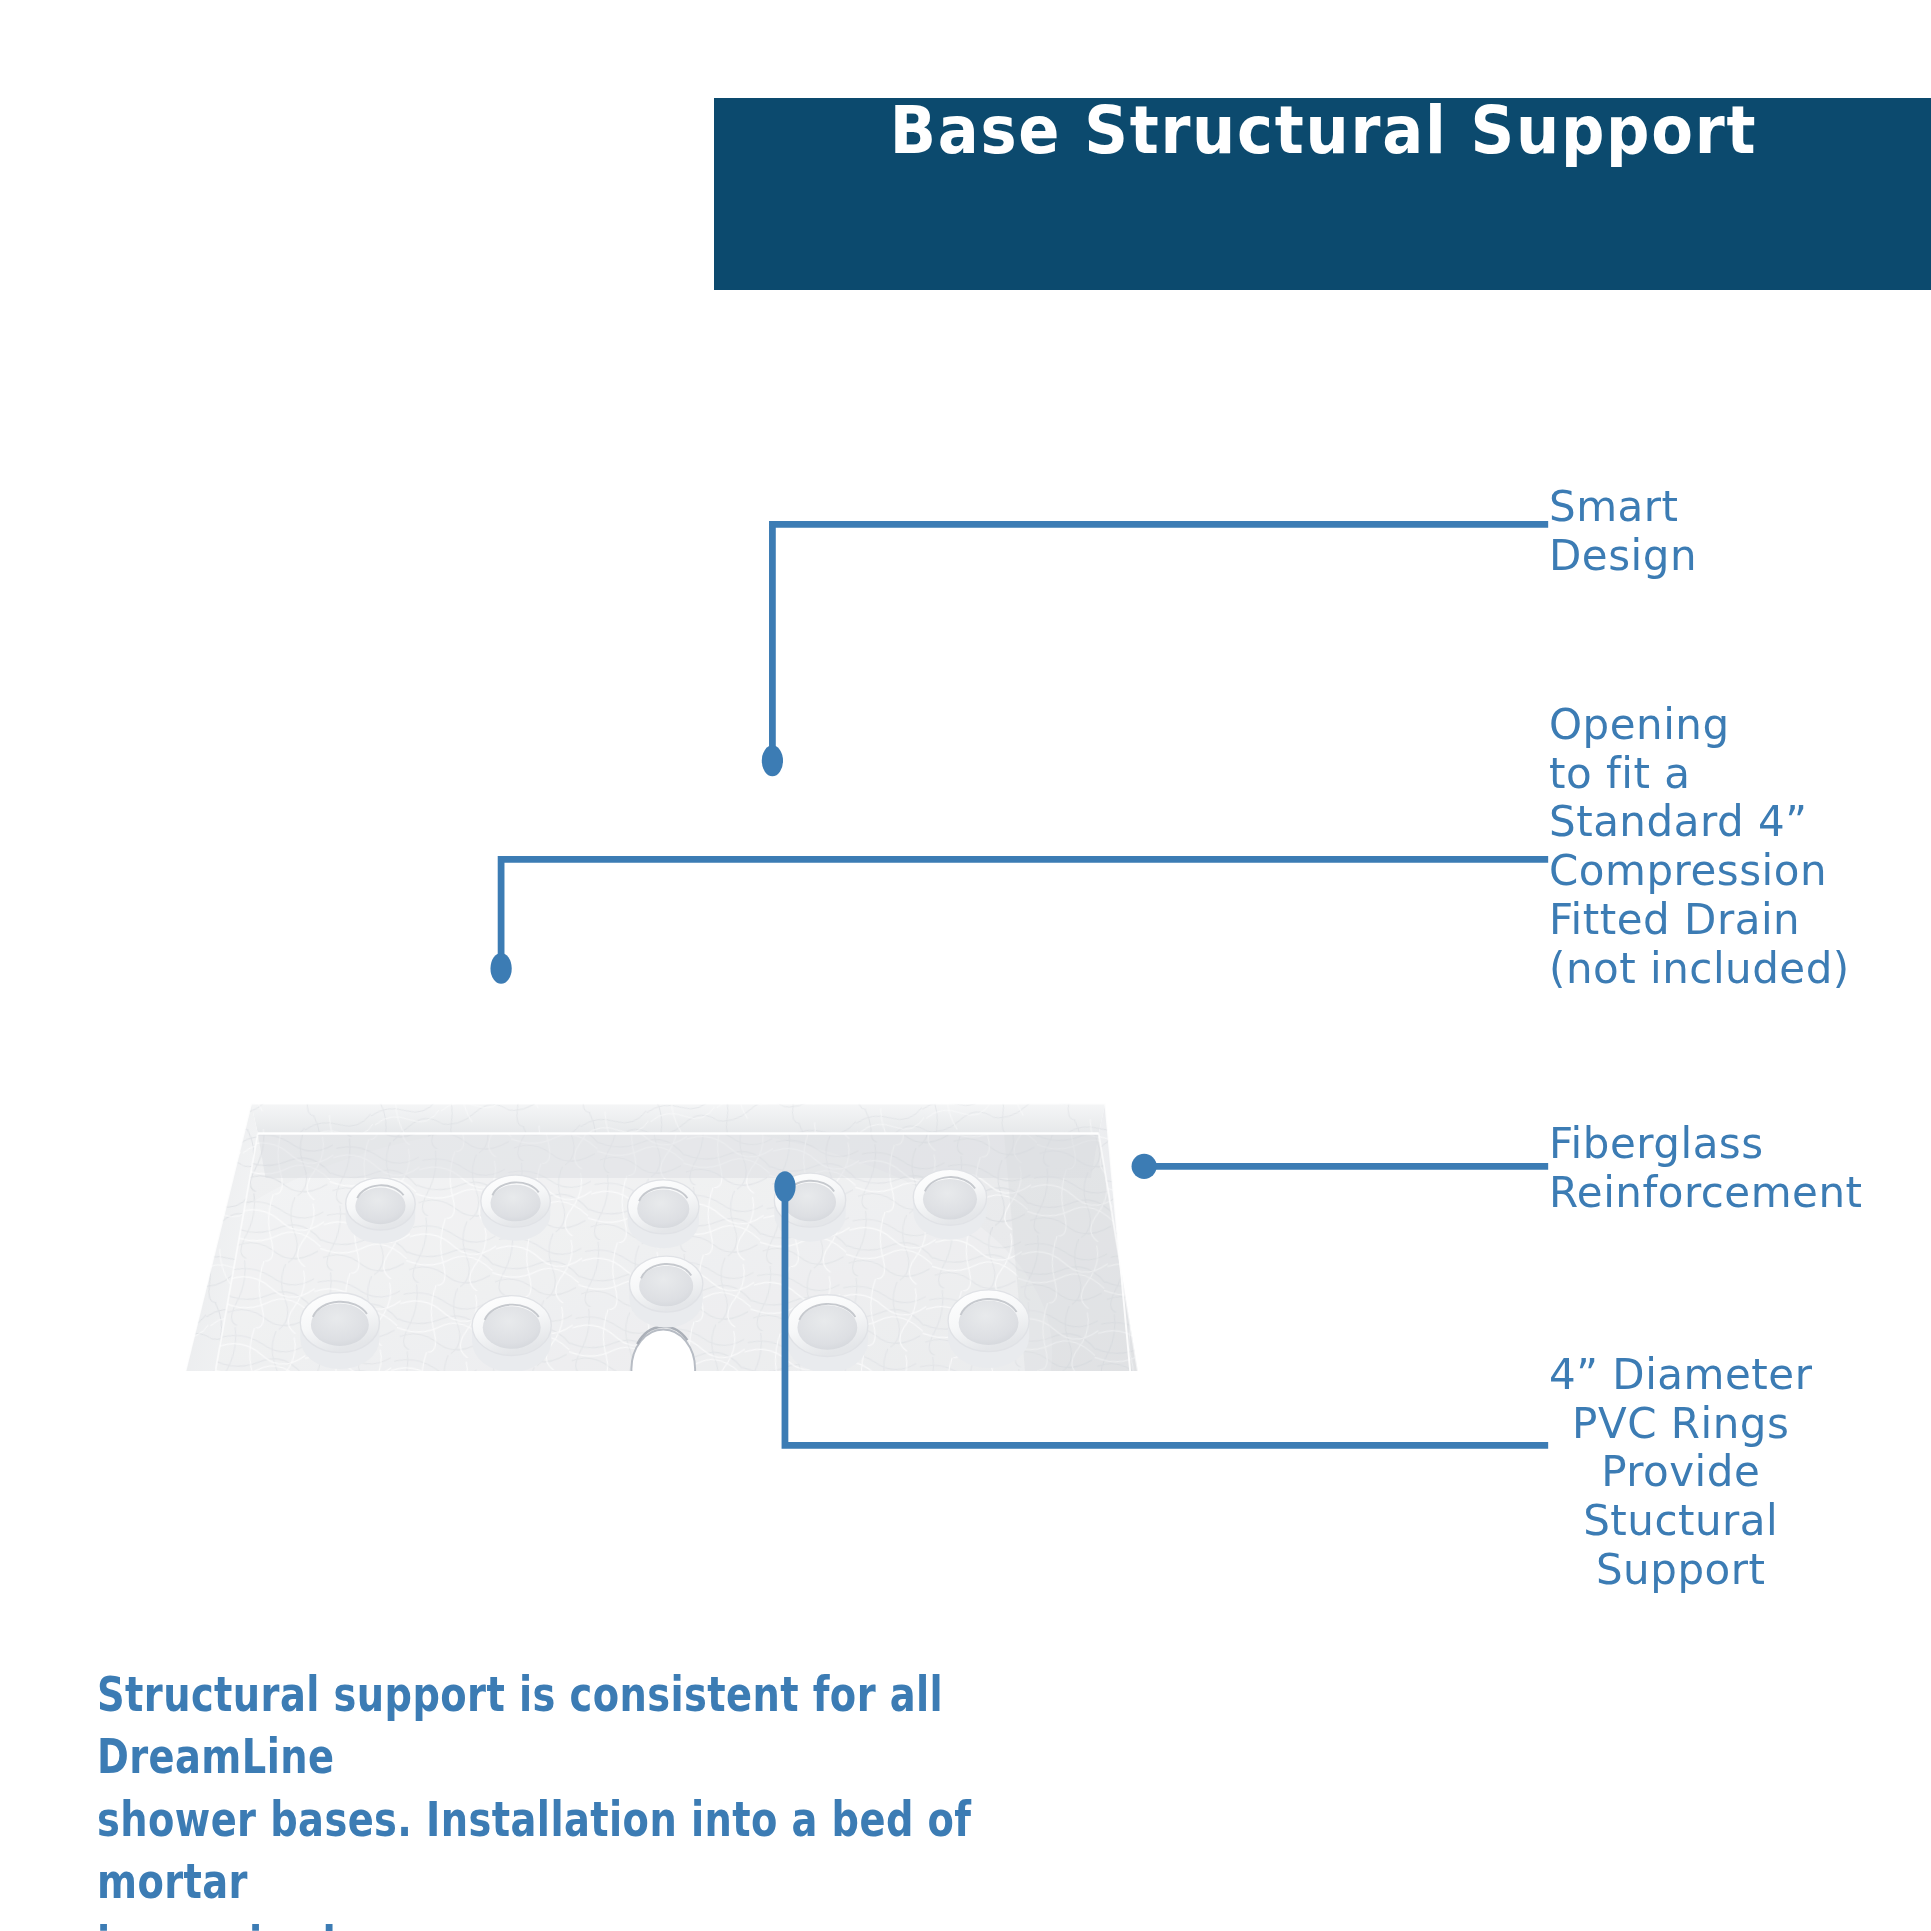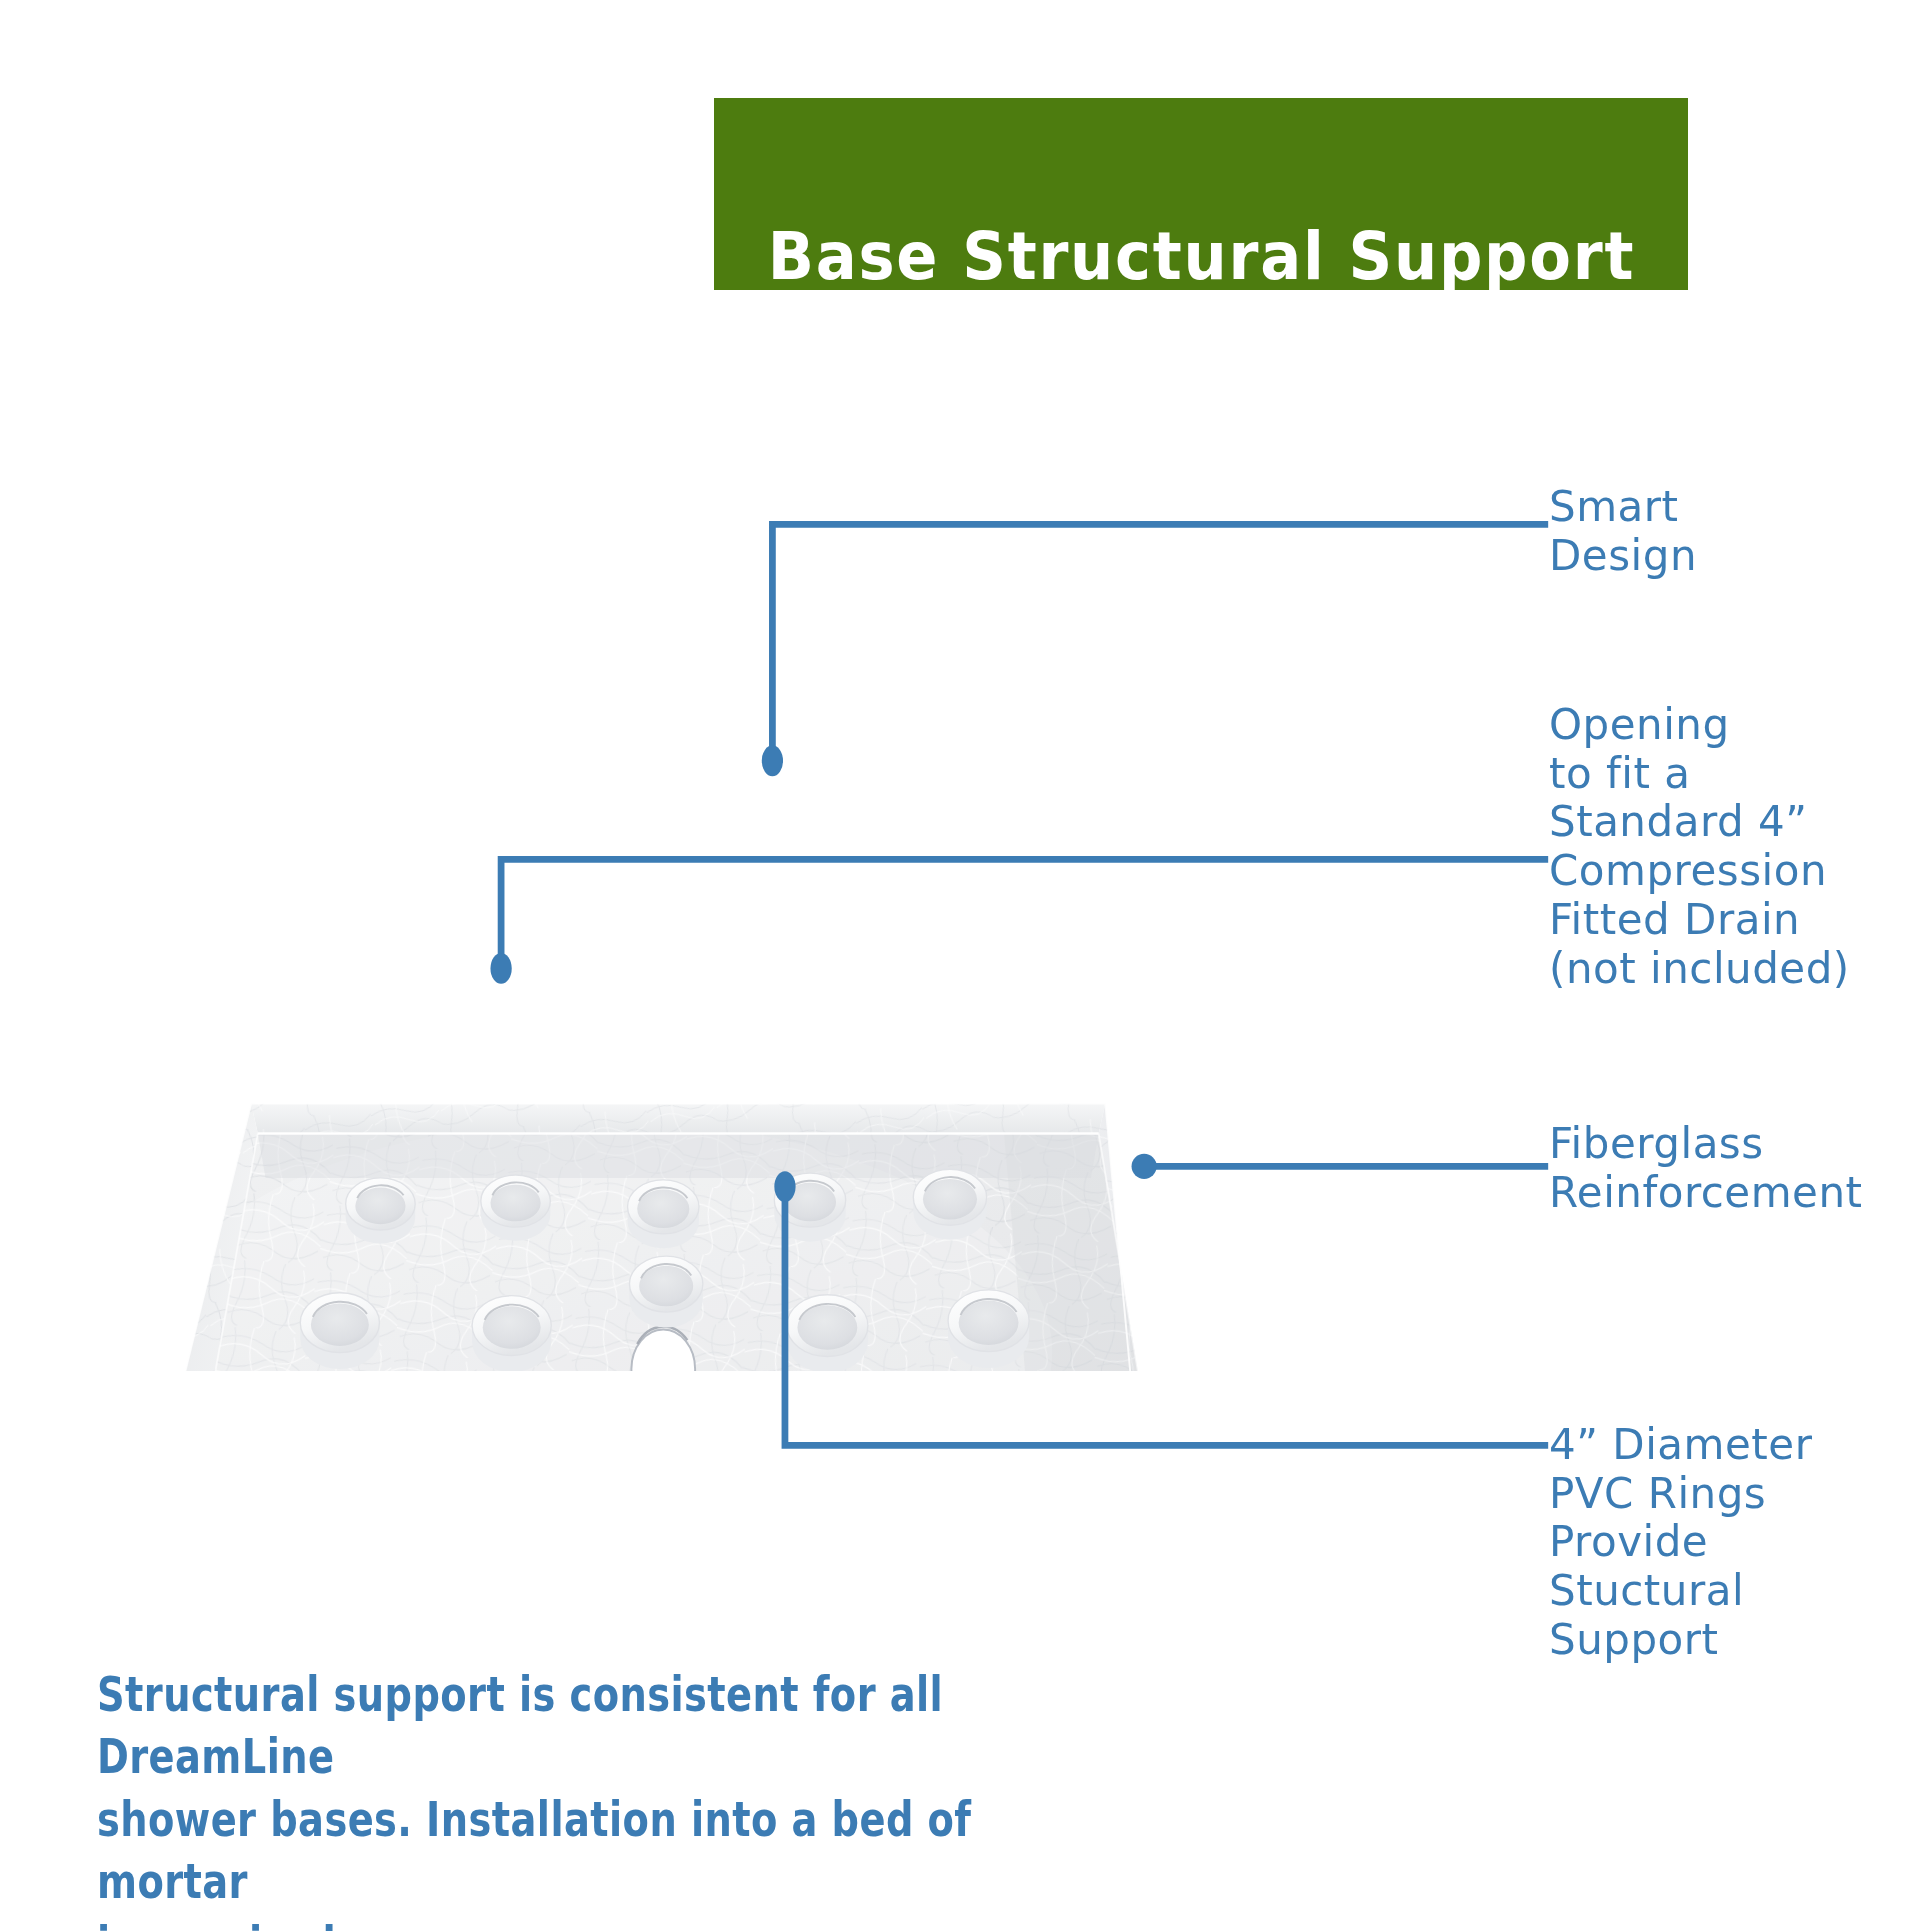--- a/index.html
+++ b/index.html
@@ -13,25 +13,25 @@
     position: relative;
     overflow: hidden;
     font-family: "Liberation Sans", sans-serif;
   }
 
   
   #header-banner {
     position: absolute;
     left: 714px;
     top: 98px;
-    width: 974px;
+    width: 1218px;
     height: 192px;
-    background: #4d7c0f;
+    background: #0c4a6e;
     display: flex;
-    align-items: flex-end;
+    align-items: flex-start;
     justify-content: center;
   }
   #header-title {
     color: #ffffff;
     font-family: "DejaVu Sans", sans-serif;
     font-weight: bold;
     font-size: 66px;
     letter-spacing: 1.9px;
     line-height: 1;
     transform: scaleX(0.92);
@@ -55,21 +55,21 @@
     font-family: "DejaVu Sans", sans-serif;
     font-weight: normal;
     font-size: 42px;
     line-height: 1.16;
     letter-spacing: 0.5px;
     white-space: pre-line;
   }
   #label-smart-design   { left: 1549px; top: 483px;  }
   #label-opening-drain  { left: 1549px; top: 701px;  }
   #label-fiberglass     { left: 1549px; top: 1120px; }
-  #label-pvc-rings      { left: 1549px; top: 1421px; }
+  #label-pvc-rings      { left: 1549px; top: 1351px; text-align: center; }
 
   
   #leader-lines {
     position: absolute;
     left: 0; top: 0;
     width: 1931px;
     height: 1931px;
     pointer-events: none;
   }
 

